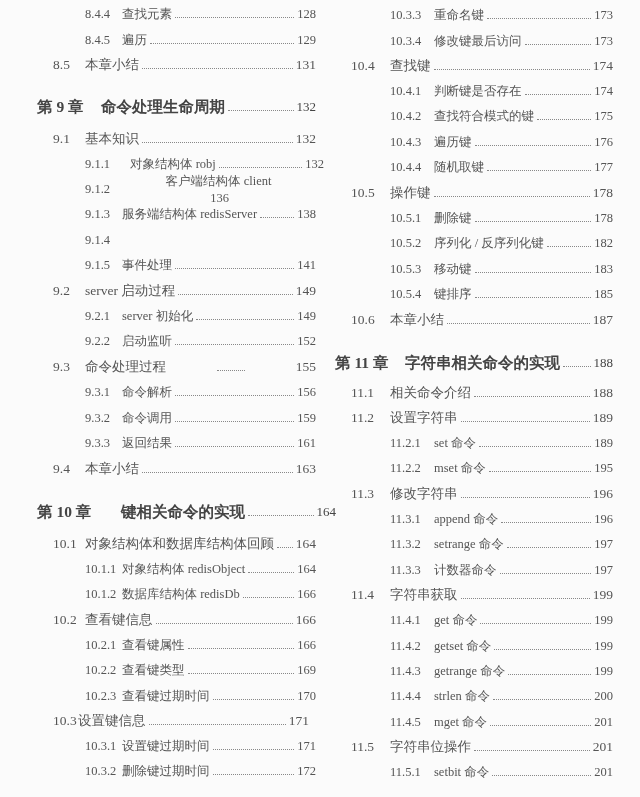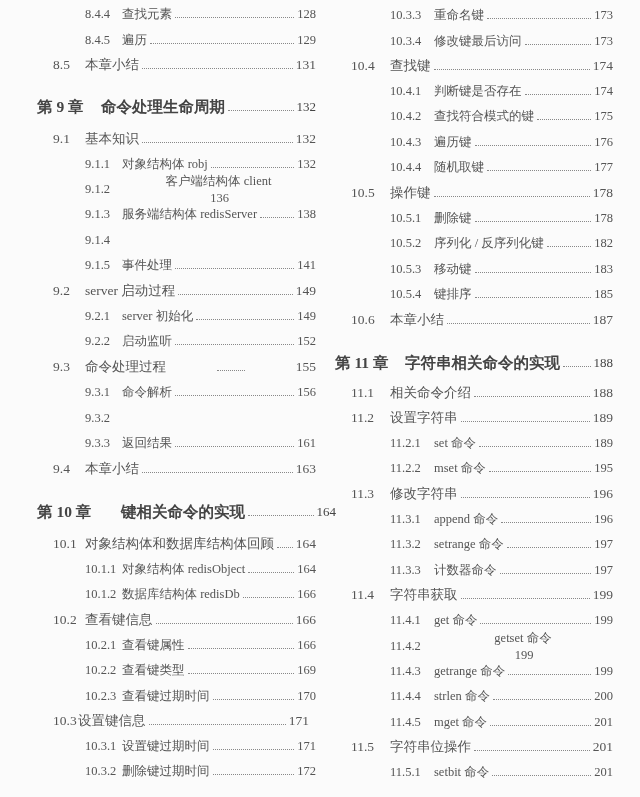--- a/index.html
+++ b/index.html
@@ -72,21 +72,21 @@
     <div class="row sec" style="top: 128px;">
       <span class="num" style="left: 53px;">9.1</span>
       <div class="title-wrap" style="left: 85px; width: 231px;">
         <span class="title">基本知识</span>
         <span class="leader"></span>
         <span class="page">132</span>
       </div>
     </div>
     <div class="row sub" style="top: 153px;">
       <span class="num" style="left: 85px;">9.1.1</span>
-      <div class="title-wrap" style="left: 122px; width: 194px;">
+      <div class="title-wrap" style="left: 130px; width: 194px;">
         <span class="title">对象结构体 robj</span>
         <span class="leader"></span>
         <span class="page">132</span>
       </div>
     </div>
     <div class="row sub" style="top: 178px;">
       <span class="num" style="left: 85px;">9.1.2</span>
       <div class="title-wrap" style="left: 122px; width: 194px; flex-direction: column;">
         <span class="title">客户端结构体 client</span>
         <span class="leader"></span>
@@ -147,20 +147,25 @@
     <div class="row sub" style="top: 381px;">
       <span class="num" style="left: 85px;">9.3.1</span>
       <div class="title-wrap" style="left: 122px; width: 194px;">
         <span class="title">命令解析</span>
         <span class="leader"></span>
         <span class="page">156</span>
       </div>
     </div>
     <div class="row sub" style="top: 407px;">
       <span class="num" style="left: 85px;">9.3.2</span>
+      <div class="title-wrap" style="left: 122px; width: 194px;">
+        <span class="title">命令调用</span>
+        <span class="leader"></span>
+        <span class="page">159</span>
+      </div>
     </div>
     <div class="row sub" style="top: 432px;">
       <span class="num" style="left: 85px;">9.3.3</span>
       <div class="title-wrap" style="left: 122px; width: 194px;">
         <span class="title">返回结果</span>
         <span class="leader"></span>
         <span class="page">161</span>
       </div>
     </div>
     <div class="row sec" style="top: 458px;">
@@ -448,21 +453,21 @@
     <div class="row sub" style="top: 609px;">
       <span class="num" style="left: 70px;">11.4.1</span>
       <div class="title-wrap" style="left: 114px; width: 179px;">
         <span class="title">get 命令</span>
         <span class="leader"></span>
         <span class="page">199</span>
       </div>
     </div>
     <div class="row sub" style="top: 635px;">
       <span class="num" style="left: 70px;">11.4.2</span>
-      <div class="title-wrap" style="left: 114px; width: 179px; flex-direction: column;">
+      <div class="title-wrap" style="left: 114px; width: 179px;">
         <span class="title">getset 命令</span>
         <span class="leader"></span>
         <span class="page">199</span>
       </div>
     </div>
     <div class="row sub" style="top: 660px;">
       <span class="num" style="left: 70px;">11.4.3</span>
       <div class="title-wrap" style="left: 114px; width: 179px;">
         <span class="title">getrange 命令</span>
         <span class="leader"></span>

